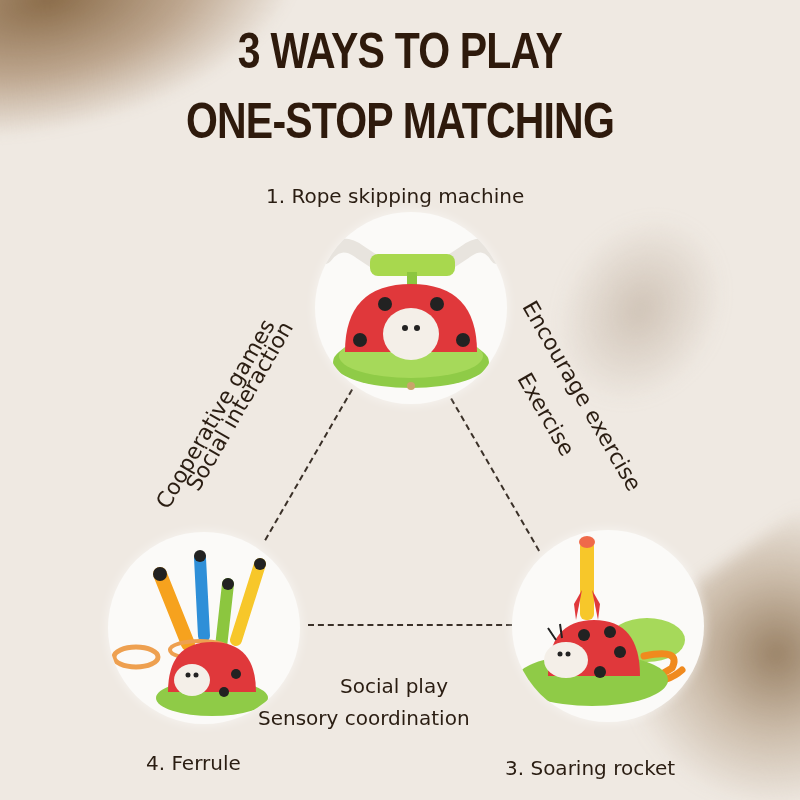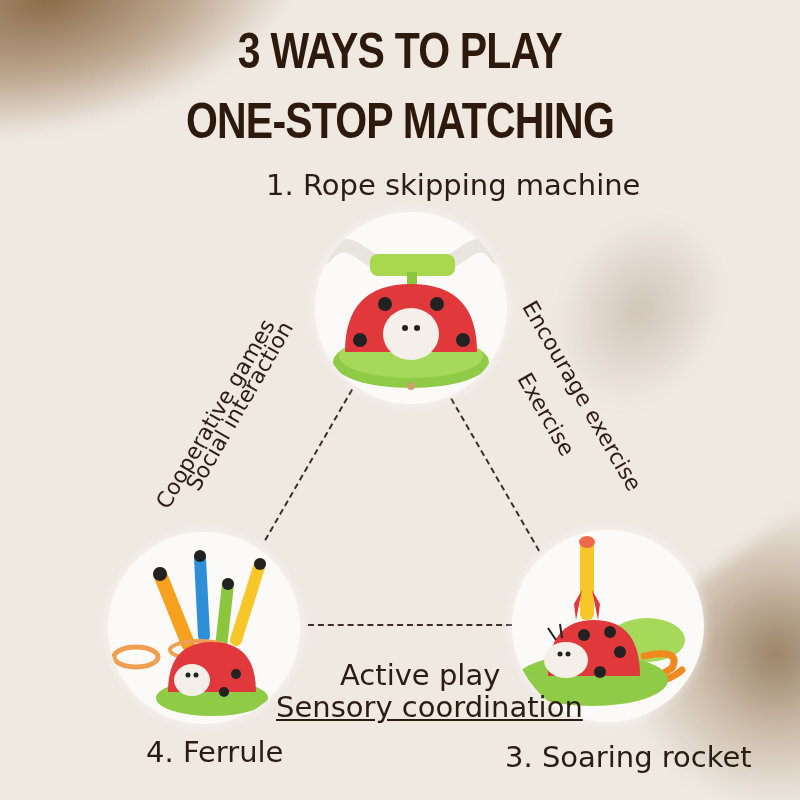--- a/index.html
+++ b/index.html
@@ -13,21 +13,21 @@
     background:radial-gradient(ellipse at 50% 50%, rgba(170,150,130,0.45) 0%, rgba(239,233,226,0) 70%);
     transform:rotate(30deg); filter:blur(8px); }
   .shade-br { position:absolute; left:640px; top:560px; width:260px; height:260px;
     background:radial-gradient(ellipse at 60% 40%, rgba(125,95,60,0.75) 0%, rgba(150,120,85,0.4) 35%, rgba(239,233,226,0) 70%);
     transform:rotate(-35deg); filter:blur(8px); }
   .title { position:absolute; left:0; width:800px; text-align:center;
     font-family:"Liberation Sans", sans-serif; font-weight:bold; color:#2e1a0c;
     font-size:50px; letter-spacing:-1px; transform:scaleX(0.82); transform-origin:center; }
   .t1 { top:22px; }
   .t2 { top:92px; }
-  .label { position:absolute; font-size:29px; color:#2a1d12; white-space:nowrap; }
+  .label { position:absolute; font-size:20px; color:#2a1d12; white-space:nowrap;margin-top:16px; }
   .circle { position:absolute; border-radius:50%; background:#fbfaf8;
     box-shadow:0 0 12px rgba(255,255,255,0.6); overflow:hidden; }
   .dash { position:absolute; height:0; border-top:2.5px dashed #3a3028; transform-origin:0 0; }
   .rot { position:absolute; font-size:22px; color:#2a1d12; white-space:nowrap; transform-origin:0 0; line-height:28px; }
 </style>
 </head>
 <body>
 
 <div class="bg">
   <div class="shade-tl"></div>
@@ -106,17 +106,17 @@
     <path d="M44 110 L36 98 M50 108 L48 94" stroke="#222" stroke-width="2"></path>
   </svg>
 </div>
 
 <div class="rot" style="left:150px; top:500px; transform:rotate(-60deg);">Cooperative games</div>
 <div class="rot" style="left:180px; top:482px; transform:rotate(-60deg);">Social interaction</div>
 
 <div class="rot" style="left:540px; top:296px; transform:rotate(60deg);">Encourage exercise</div>
 <div class="rot" style="left:535px; top:368px; transform:rotate(60deg);">Exercise</div>
 
-<div class="label" style="left:340px; top:658px;">Active play</div>
-<div class="label" style="left:276px; top:690px;text-decoration:underline;">Sensory coordination</div>
+<div class="label" style="left:340px; top:658px;">Social play</div>
+<div class="label" style="left:258px; top:690px;">Sensory coordination</div>
 
 <div class="label" style="left:146px; top:735px;">4. Ferrule</div>
 <div class="label" style="left:505px; top:740px;">3. Soaring rocket</div>
 
 </body></html>

